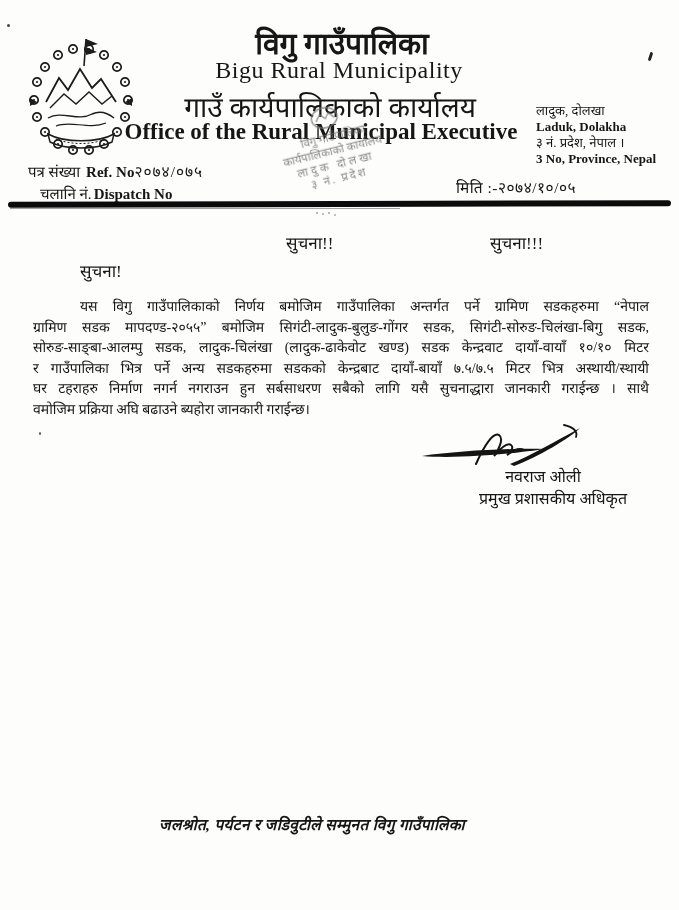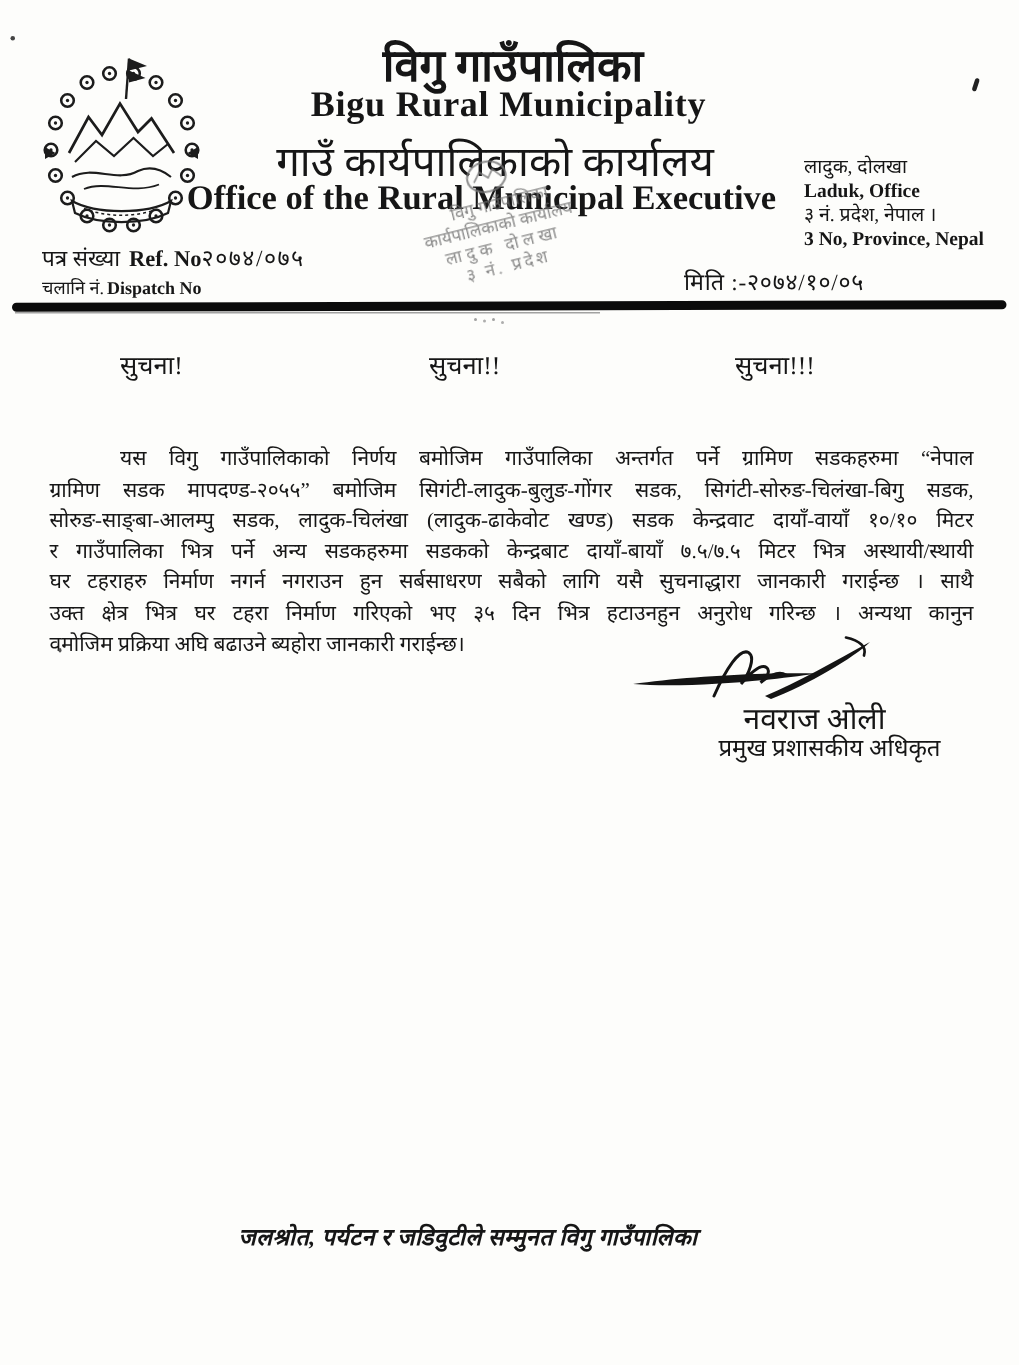--- a/index.html
+++ b/index.html
@@ -4,55 +4,55 @@
 <style>
   html,body{margin:0;padding:0;}
   body{
     width:679px;height:910px;position:relative;overflow:hidden;
     background:#fdfdfb;color:#161616;
     font-family:"Liberation Serif","DejaVu Serif",serif;
   }
   .abs{position:absolute;}
   
   .t-np1{top:22px;left:342px;transform:translateX(-50%);font-size:30px;font-weight:700;white-space:nowrap;}
-  .t-en1{top:57px;left:339px;transform:translateX(-50%);font-size:24px;font-weight:700;white-space:nowrap;letter-spacing:.5px;}
+  .t-en1{top:57px;left:339px;transform:translateX(-50%);font-size:24px;font-weight:400;white-space:nowrap;letter-spacing:.5px;}
   .t-np2{top:87px;left:330px;transform:translateX(-50%);font-size:28px;font-weight:400;white-space:nowrap;}
   .t-en2{top:119px;left:321px;transform:translateX(-50%);font-size:23px;font-weight:700;white-space:nowrap;}
   
   .addr{top:103px;left:536px;font-size:13px;line-height:16px;white-space:nowrap;font-family:Liberation Serif, serif;}
   .addr .en{font-weight:700;}
   
   .refline{top:160px;left:28px;font-size:15px;white-space:nowrap;}
-  .dispatchline{top:183px;left:28px;font-size:12px;white-space:nowrap;}
+  .dispatchline{top:183px;left:40px;font-size:15px;white-space:nowrap;}
   .lbl-en{font-weight:700;margin-left:6px;}
   .ref-val{margin-left:0;font-size:15.5px;letter-spacing:1px;}
   .dateline{top:176px;left:456px;font-size:15.5px;white-space:nowrap;letter-spacing:.5px;}
   
   .stamp{top:104px;left:246px;width:170px;transform:rotate(-14deg);color:#6e6e6e;
          opacity:.8;filter:blur(.3px);text-align:center;z-index:1;font-size:11.5px;line-height:14px;}
   .stamp .s1{margin-left:8px;}
   .stamp .s3{letter-spacing:3px;}
   .stamp .s4{letter-spacing:2px;}
   .stamp-dots{top:212px;left:316px;width:2px;height:2px;background:#8a8a8a;border-radius:50%;
               box-shadow:6px 1px 0 #9a9a9a, 12px 0 0 #8a8a8a, 18px 2px 0 #9a9a9a;opacity:.8;}
   
   .rule{top:201px;left:8px;width:663px;height:6px;background:#0b0b0b;border-radius:3px;
         transform:rotate(-.15deg);z-index:2;}
   .rule-thin{top:208px;left:10px;width:390px;height:1px;background:#333;opacity:.45;z-index:2;}
   
   .notice{top:231px;font-size:17px;white-space:nowrap;}
-  .n1{left:80px;} .n2{left:286px;} .n3{left:490px;}
+  .n1{left:80px;margin-top:28px;} .n2{left:286px;} .n3{left:490px;}
   
   .body-text{top:297px;left:33px;width:616px;font-size:14px;line-height:20.6px;}
   .bline{text-align:justify;text-align-last:justify;white-space:normal;}
   .bline.first{padding-left:47px;}
   .bline.last{text-align-last:left;}
   
   .sig-svg{top:422px;left:414px;}
-  .sig-name{top:465px;left:443px;width:200px;text-align:center;font-size:20px;}
+  .sig-name{top:465px;left:443px;width:200px;text-align:center;font-size:16px;}
   .sig-title{top:487px;left:443px;width:220px;text-align:center;font-size:16px;}
   
   .footer{top:813px;left:312px;transform:translateX(-50%);font-size:15.5px;font-weight:700;
           font-style:italic;white-space:nowrap;letter-spacing:.3px;}
   
   .dot-tl{top:24px;left:7px;width:3px;height:3px;background:#444;border-radius:50%;}
   .tick-tr{top:52px;left:649px;width:3px;height:9px;background:#222;border-radius:2px;transform:rotate(18deg);}
   .dot-mid{top:432px;left:39px;width:2px;height:3px;background:#555;border-radius:50%;}
   .logo{top:36px;left:26px;}
 </style>
@@ -103,21 +103,21 @@
   </svg>
 </div>
 
 <div class="abs t-np1">विगु गाउँपालिका</div>
 <div class="abs t-en1">Bigu Rural Municipality</div>
 <div class="abs t-np2">गाउँ कार्यपालिकाको कार्यालय</div>
 <div class="abs t-en2">Office of the Rural Municipal Executive</div>
 
 <div class="abs addr">
   <div class="np">लादुक, दोलखा</div>
-  <div class="en">Laduk, Office</div>
+  <div class="en">Laduk, Dolakha</div>
   <div class="np">३ नं. प्रदेश, नेपाल ।</div>
   <div class="en">3 No, Province, Nepal</div>
 </div>
 
 <div class="abs refline">
   <span>पत्र संख्या</span><span class="lbl-en">Ref. No</span><span class="ref-val">२०७४/०७५</span>
 </div>
 <div class="abs dispatchline">
   <span>चलानि नं.</span><span class="lbl-en" style="margin-left:2px">Dispatch No</span>
 </div>
@@ -143,21 +143,20 @@
 <div class="abs notice n1">सुचना!</div>
 <div class="abs notice n2">सुचना!!</div>
 <div class="abs notice n3">सुचना!!!</div>
 
 <div class="abs body-text">
   <div class="bline first">यस विगु गाउँपालिकाको निर्णय बमोजिम गाउँपालिका अन्तर्गत पर्ने ग्रामिण सडकहरुमा “नेपाल</div>
   <div class="bline">ग्रामिण सडक मापदण्ड-२०५५” बमोजिम सिगंटी-लादुक-बुलुङ-गोंगर सडक, सिगंटी-सोरुङ-चिलंखा-बिगु सडक,</div>
   <div class="bline">सोरुङ-साङ्बा-आलम्पु सडक, लादुक-चिलंखा (लादुक-ढाकेवोट खण्ड) सडक केन्द्रवाट दायाँ-वायाँ १०/१० मिटर</div>
   <div class="bline">र गाउँपालिका भित्र पर्ने अन्य सडकहरुमा सडकको केन्द्रबाट दायाँ-बायाँ ७.५/७.५ मिटर भित्र अस्थायी/स्थायी</div>
   <div class="bline">घर टहराहरु निर्माण नगर्न नगराउन हुन सर्बसाधरण सबैको लागि यसै सुचनाद्धारा जानकारी गराईन्छ । साथै</div>
-  <div class="bline">उक्त क्षेत्र भित्र घर टहरा निर्माण गरिएको भए ३५ दिन भित्र हटाउनहुन अनुरोध गरिन्छ । अन्यथा कानुन</div>
   <div class="bline last">वमोजिम प्रक्रिया अघि बढाउने ब्यहोरा जानकारी गराईन्छ।</div>
 </div>
 
 <div class="abs sig-svg">
   <svg width="178" height="50" viewBox="0 0 178 50">
     <path d="M8 34 C 42 29, 96 26, 130 27 C 98 32, 42 37, 8 34 Z" fill="#141414"></path>
     <path d="M62 42 C 70 24, 79 10, 85 13 C 90 16, 85 28, 80 34 C 86 27, 93 20, 97 23 C 100 25, 97 31, 93 33 C 98 29, 105 25, 110 28" stroke="#141414" stroke-width="2" fill="none" stroke-linecap="round"></path>
     <path d="M96 42 C 118 33, 142 19, 166 6 C 156 16, 124 35, 100 44 Z" fill="#141414"></path>
     <path d="M150 3 C 159 5, 164 9, 162 15" stroke="#141414" stroke-width="1.8" fill="none" stroke-linecap="round"></path>
   </svg>

